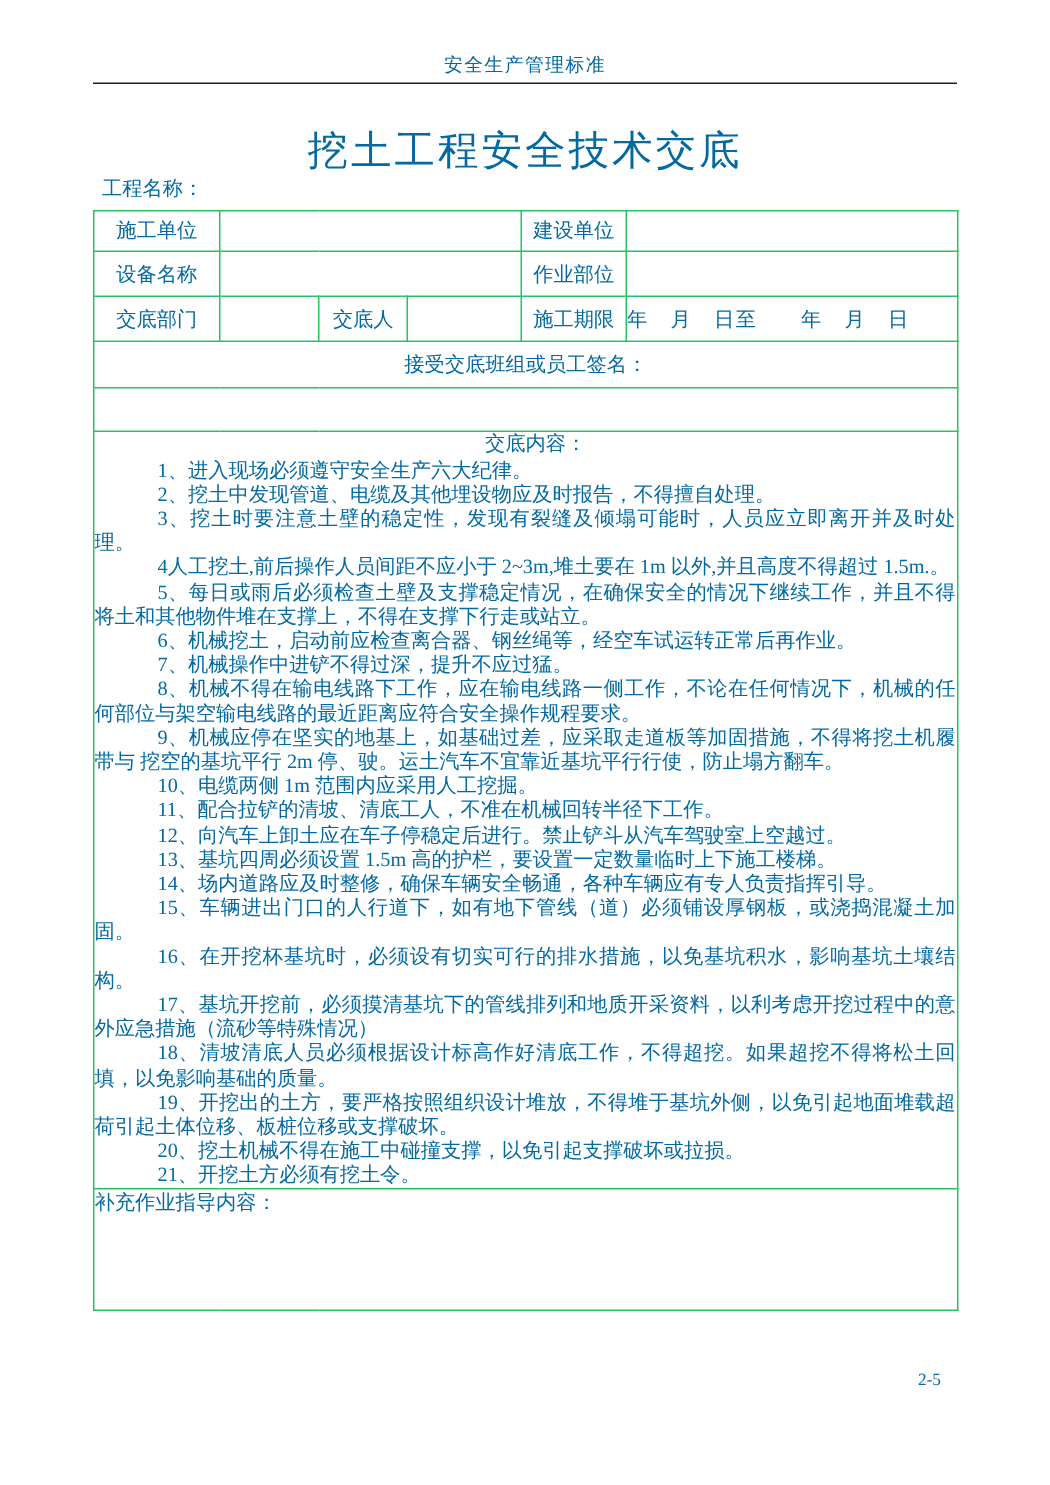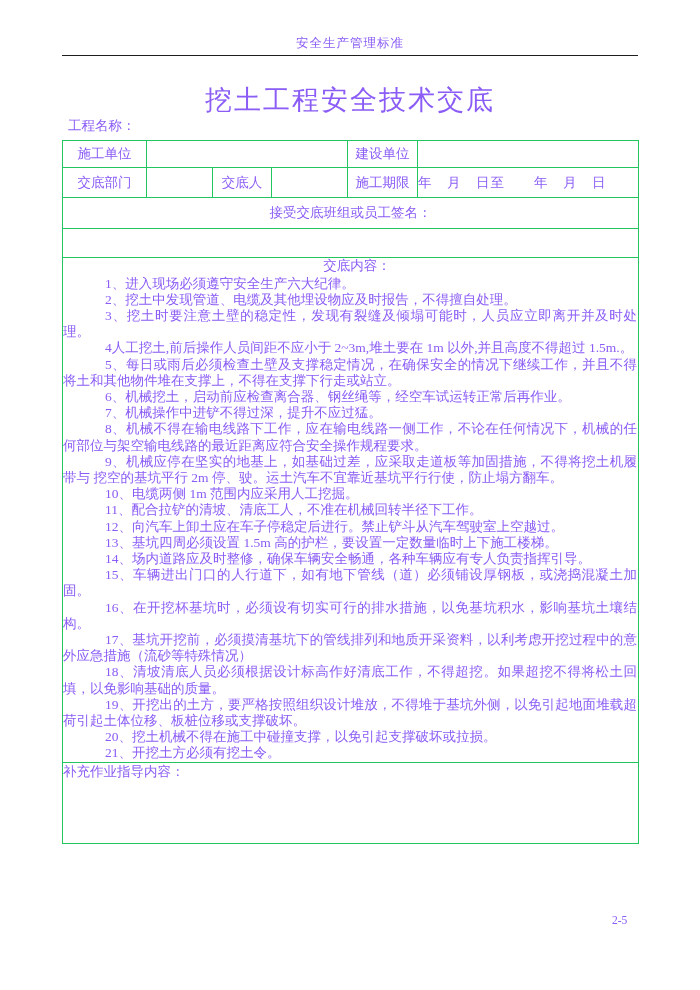--- a/index.html
+++ b/index.html
@@ -5,21 +5,21 @@
   html, body {
     margin: 0; padding: 0;
     width: 700px; height: 990px;
     background: #ffffff;
     overflow: hidden;
   }
   .page {
     position: relative;
     width: 700px; height: 990px;
     background: #ffffff;
-    color: #8b5cf6;
+    color: #0369a1;
     font-family: "Liberation Serif", "DejaVu Serif", serif;
   }
   .doc-header-text {
     position: absolute; top: 35px; left: 0;
     width: 100%; text-align: center;
     font-size: 12.5px; letter-spacing: 1px;
   }
   .header-rule {
     position: absolute; top: 55px; left: 62px;
     width: 576px; height: 0;
@@ -111,20 +111,26 @@
         <col style="width:70px">
         <col style="width:221px">
     </colgroup>
     <tbody>
       <tr class="r1">
         <td class="label-cell">施工单位</td>
         <td class="value-cell" colspan="3"></td>
         <td class="label-cell">建设单位</td>
         <td class="value-cell"></td>
       </tr>
+      <tr class="r2">
+        <td class="label-cell">设备名称</td>
+        <td class="value-cell" colspan="3"></td>
+        <td class="label-cell">作业部位</td>
+        <td class="value-cell"></td>
+      </tr>
       <tr class="r3">
         <td class="label-cell">交底部门</td>
         <td class="value-cell"></td>
         <td class="label-cell">交底人</td>
         <td class="value-cell"></td>
         <td class="label-cell">施工期限</td>
         <td class="period-cell">年　月　日至　　年　月　日</td>
       </tr>
       <tr class="r4">
         <td class="signature-cell" colspan="6">

